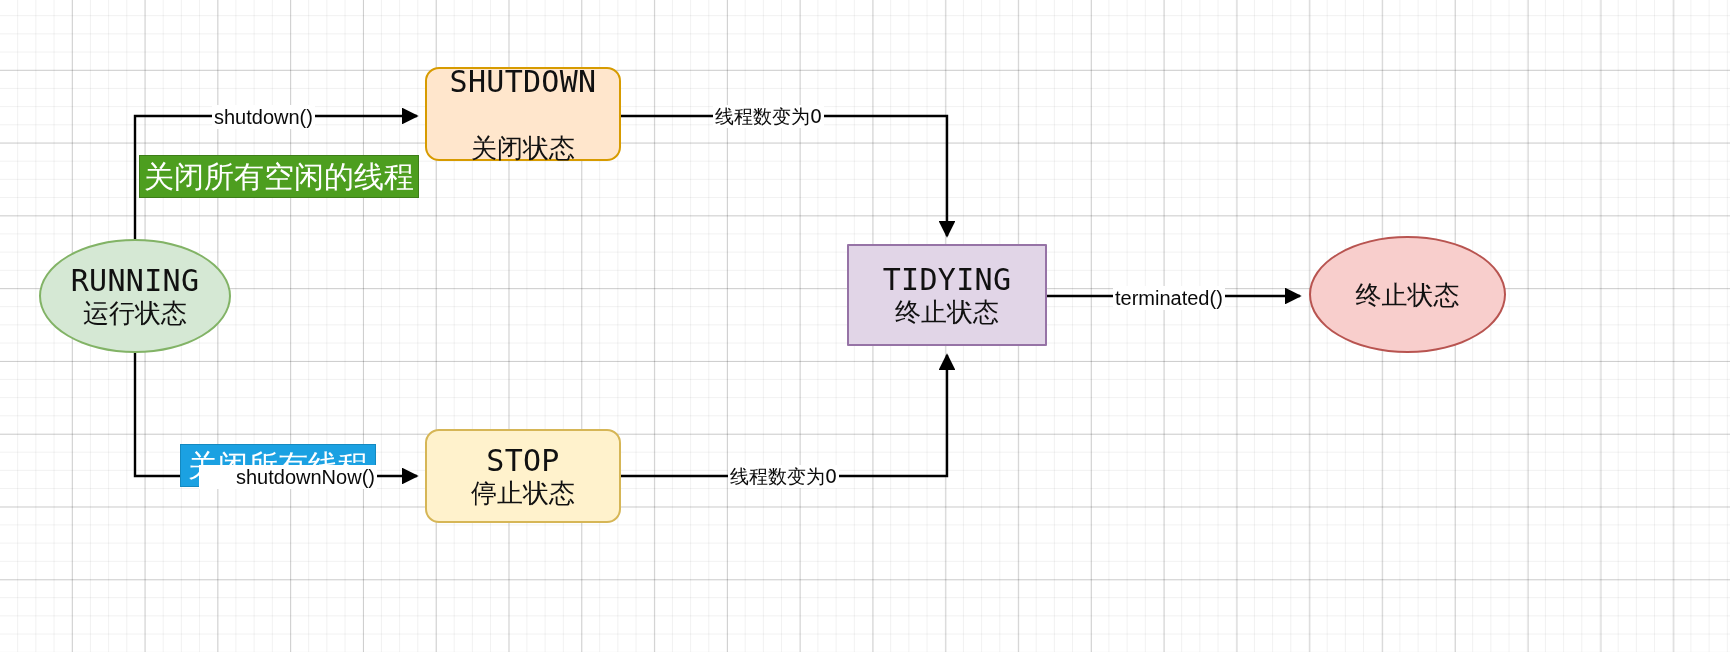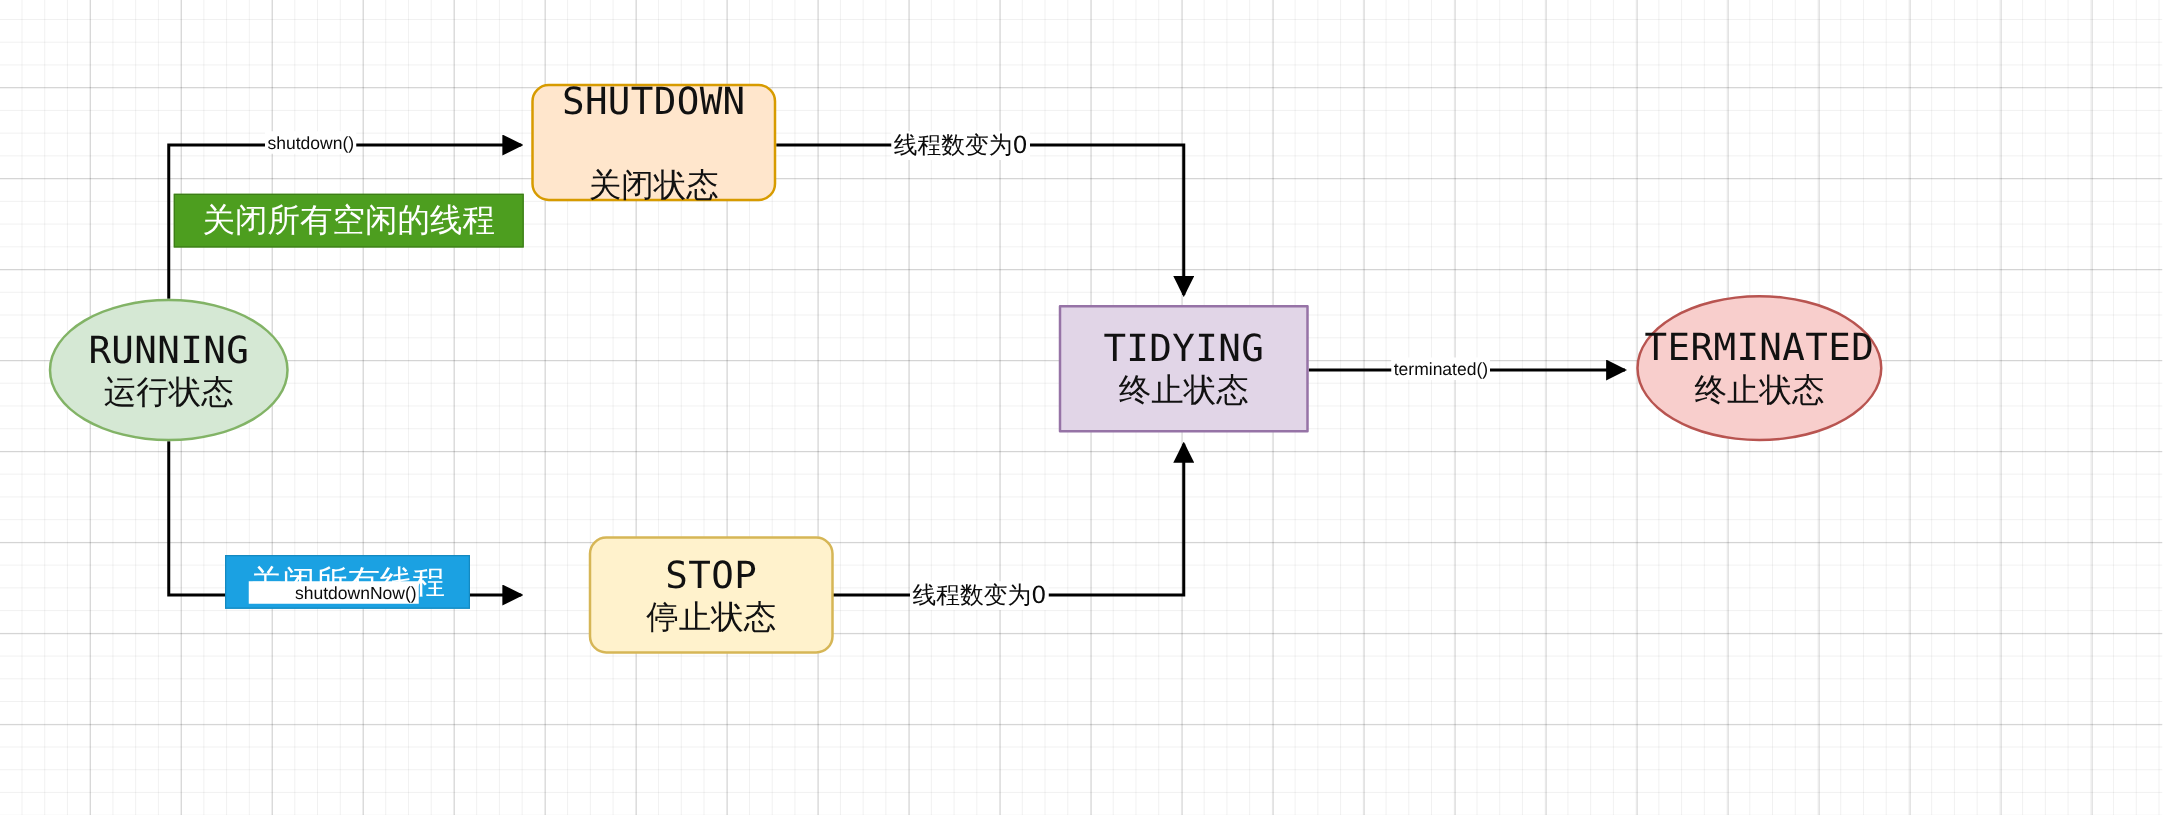--- a/index.html
+++ b/index.html
@@ -76,59 +76,58 @@
   #node-shutdown {
     left: 425px; top: 67px; width: 196px; height: 94px;
     background: #ffe6cc;
     border: 2px solid #d79b00;
     gap: 33px;
   }
   #node-stop {
     left: 425px; top: 429px; width: 196px; height: 94px;
     background: #fff2cc;
     border: 2px solid #d6b656;
-    margin-left: 46px;
   }
   #node-tidying {
     left: 847px; top: 244px; width: 200px; height: 102px;
     background: #e1d5e7;
     border: 2px solid #9673a6;
     justify-content: center;
   }
   #node-terminated {
     left: 1309px; top: 236px; width: 197px; height: 117px;
     background: #f8cecc;
     border: 2px solid #b85450;
   }
   .tag {
     position: absolute;
     box-sizing: border-box;
     display: flex;
     align-items: center;
     justify-content: center;
     color: #ffffff;
     font-family: "DejaVu Sans", sans-serif;
-    font-size: 26px;
+    font-size: 30px;
     white-space: nowrap;
     line-height: 1;
   }
   #tag-idle {
     left: 139px; top: 155px; width: 280px; height: 43px;
     background: #4d9e1f;
     border: 1px solid #3d7d18;
   }
   #tag-all {
     left: 180px; top: 444px; width: 196px; height: 43px;
     background: #1ba1e2;
     border: 1px solid #1489c0;
   }
   .edge-label {
     position: absolute;
     font-family: "Liberation Sans", sans-serif;
-    font-size: 14px;
+    font-size: 20px;
     color: #0a0a0a;
     background: #ffffff;
     white-space: nowrap;
     line-height: 1;
     padding: 2px 2px;
   }
   .edge-label.cjk {
     font-family: "DejaVu Sans", sans-serif;
     font-size: 19px;
   }
@@ -175,21 +174,20 @@
     <span class="en">STOP</span>
     <span class="cn">停止状态</span>
   </div>
 
   <div class="node rect" id="node-tidying">
     <span class="en">TIDYING</span>
     <span class="cn">终止状态</span>
   </div>
 
   <div class="node ellipse" id="node-terminated">
-    <span class="en">TERMINATED</span>
     <span class="cn">终止状态</span>
   </div>
 
   <div class="tag" id="tag-idle">
     <span>关闭所有空闲的线程</span>
   </div>
 
   <div class="tag" id="tag-all">
     <span>关闭所有线程</span>
   </div>

